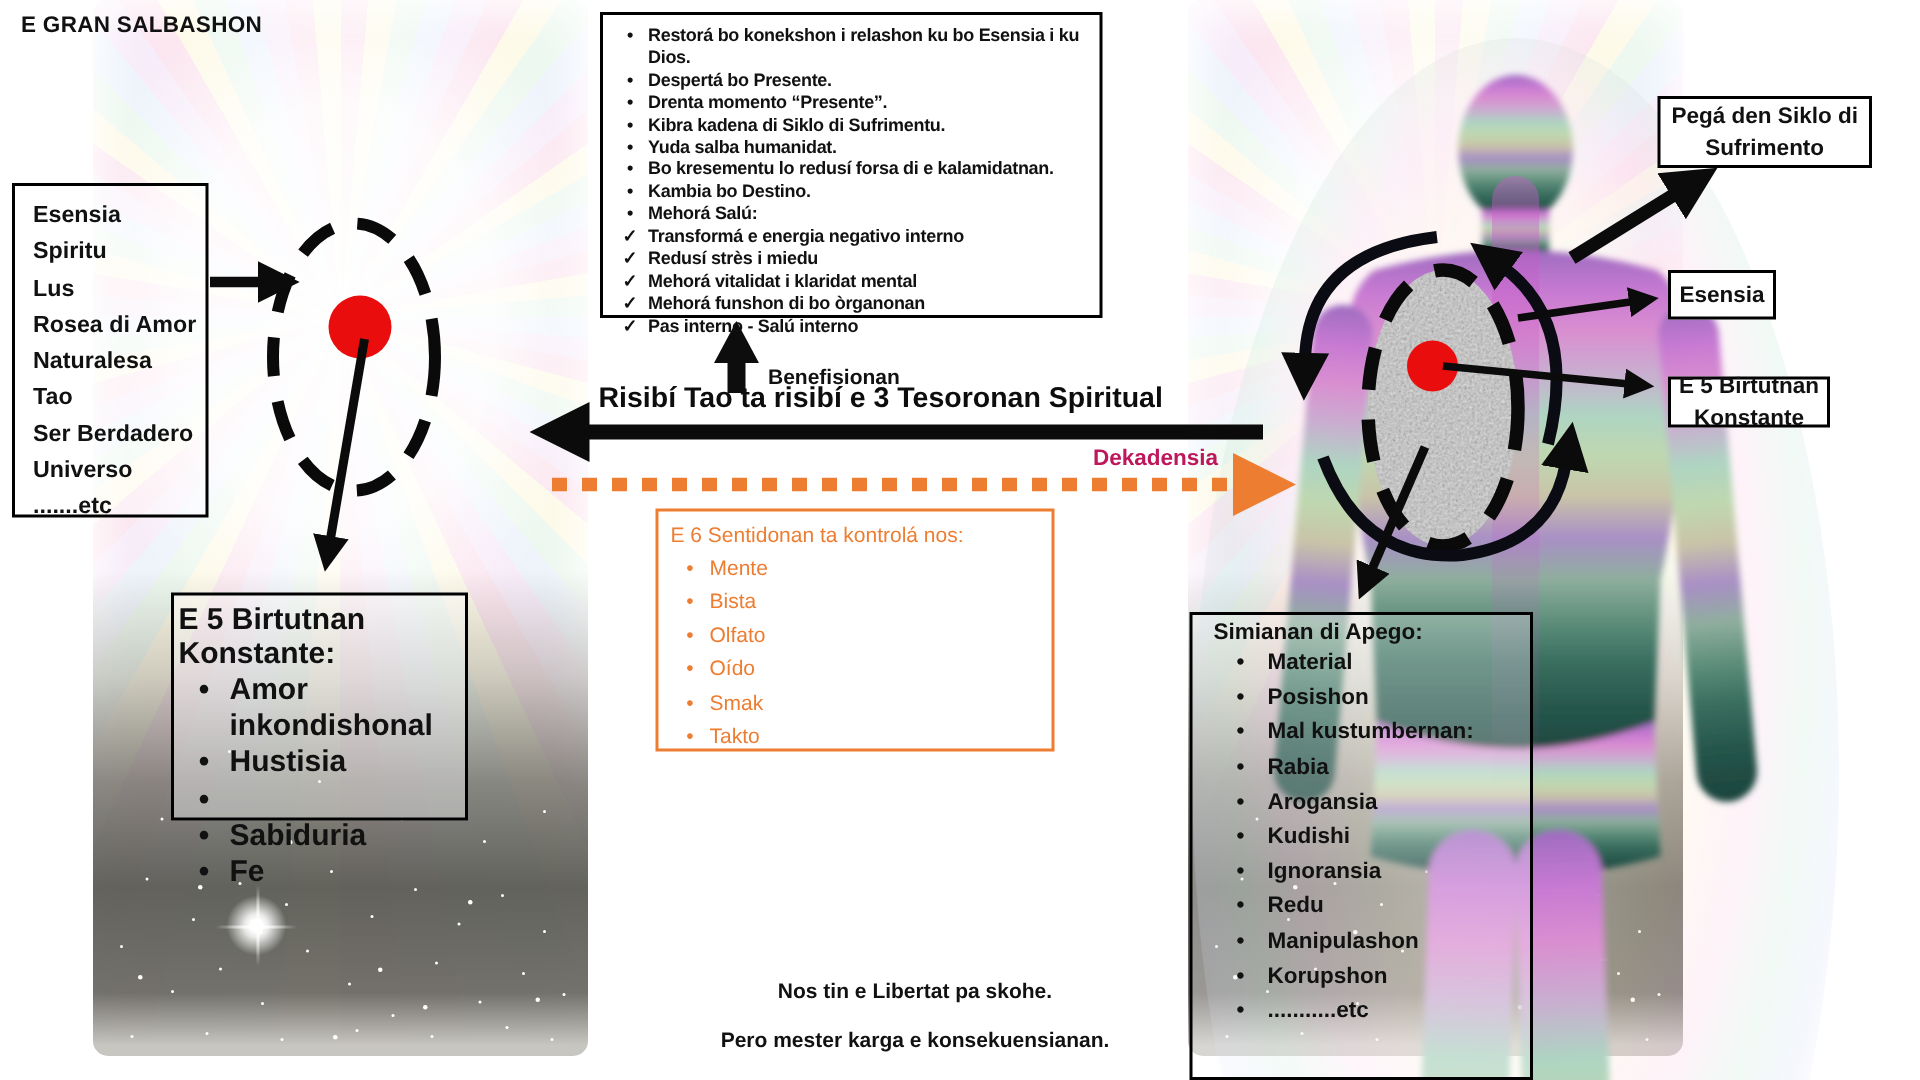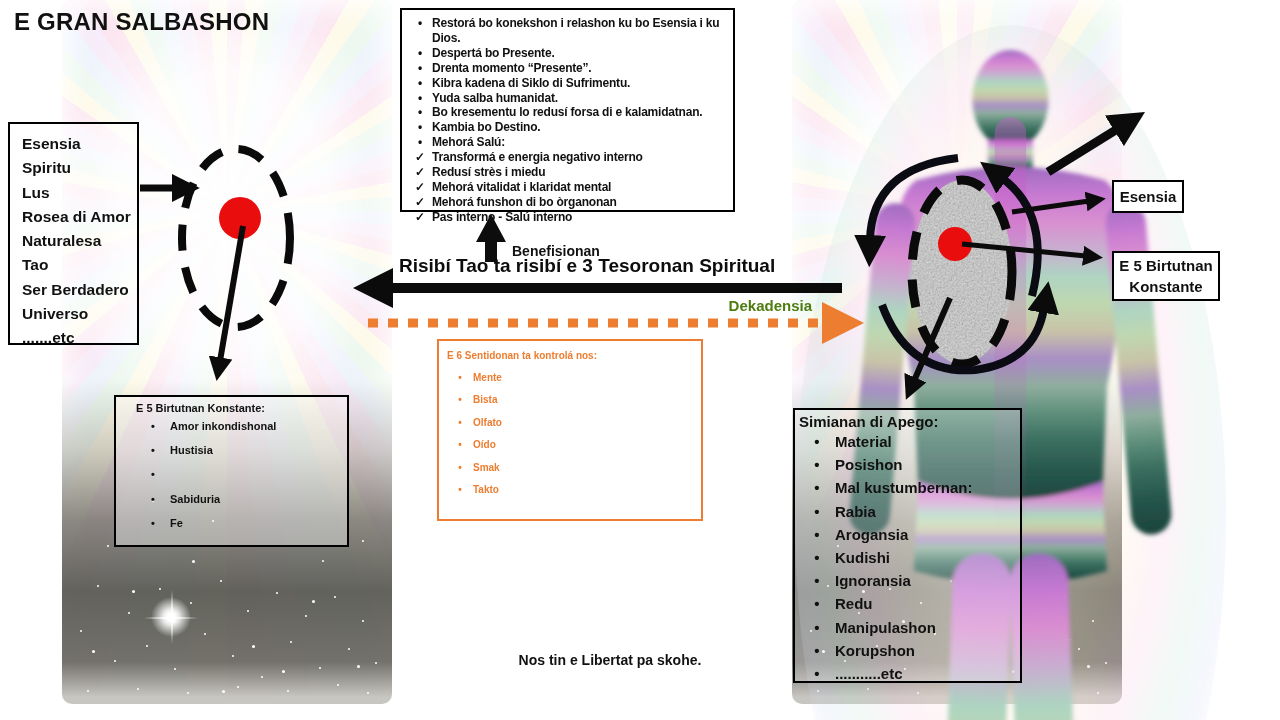--- a/index.html
+++ b/index.html
@@ -46,53 +46,53 @@
   
   #overlay{position:absolute;left:0;top:0;width:1280px;height:720px;pointer-events:none;}
 
   
   .box{position:absolute;border:2px solid #000;background:#fff;box-sizing:border-box;}
   .ghost{background:rgba(255,255,255,.38);}
   .row{display:flex;align-items:flex-start;}
   .mk{flex:0 0 24px;text-align:center;}
   .b{flex:0 0 26px;text-align:center;}
 
-  #title{position:absolute;left:14px;top:8px;font-size:24px;font-weight:800;letter-spacing:.2px;}
+  #title{position:absolute;left:14px;top:8px;font-size:15px;font-weight:800;letter-spacing:.2px;}
 
   #benefits-box{left:400px;top:8px;width:335px;height:204px;padding:6px 6px 2px 6px;
     font-size:12px;font-weight:700;line-height:14.9px;letter-spacing:-.2px;}
 
   #benefisionan{position:absolute;left:512px;top:215px;font-size:14px;font-weight:800;margin-top:28px;}
 
   #risibi{position:absolute;left:399px;top:255px;width:380px;
     font-family:Liberation Sans, sans-serif;font-weight:700;font-size:19px;color:#0d0d0d;}
 
   #dekadensia-label{position:absolute;left:700px;top:297px;width:112px;text-align:right;
     font-size:15px;font-weight:800;}
 
-  #senses-box{left:437px;top:339px;width:266px;height:182px;padding:5px 8px;
-    font-size:10px;font-weight:700;}
+  #senses-box{left:437px;top:339px;width:266px;height:162px;padding:5px 8px;
+    font-size:14px;font-weight:400;}
   #senses-box .row{line-height:22.4px;}
   #senses-title{line-height:20px;margin-bottom:1px;}
 
   #essence-box{left:8px;top:122px;width:131px;height:223px;padding:8px 0 0 12px;
     font-size:15.5px;font-weight:800;line-height:24.3px;}
 
-  #virtues-left-box{left:114px;top:395px;width:235px;height:152px;padding:5px 20px;
-    font-size:11px;font-weight:800;}
+  #virtues-left-box{left:114px;top:395px;width:198px;height:152px;padding:5px 3px;
+    font-size:20px;font-weight:800;}
   #virtues-left-box .row{line-height:24.2px;}
   #virtues-left-box .b{flex:0 0 34px;}
 
   .small-box{display:flex;flex-direction:column;align-items:center;justify-content:center;
     font-size:15px;font-weight:800;line-height:21px;text-align:center;}
   #cycle-box{left:1105px;top:64px;width:143px;height:48px;}
   #essence-right-box{left:1112px;top:180px;width:72px;height:33px;}
-  #virtues-right-box{left:1112px;top:251px;width:108px;height:50px;justify-content:center;}
-
-  #attachment-box{left:793px;top:408px;width:229px;height:275px;padding:3px 4px;
+  #virtues-right-box{left:1112px;top:251px;width:108px;height:34px;justify-content:center;}
+
+  #attachment-box{left:793px;top:408px;width:229px;height:312px;padding:3px 14px;
     font-size:15px;font-weight:800;background:rgba(255,255,255,.28);}
   #attachment-box .row{line-height:23.2px;}
   #attachment-box .b{flex:0 0 36px;}
 
   #footer{position:absolute;left:300px;top:644px;width:620px;text-align:center;
     font-size:14px;font-weight:800;line-height:33px;}
 </style>
 </head>
 <body>
 
@@ -263,21 +263,21 @@
       </div>
 
       <div class="row">
         <span class="mk">✓</span>
         <span>Pas interno -  Salú interno</span>
       </div>
     </div>
   <div id="benefisionan">Benefisionan</div>
 
   <div id="risibi">Risibí Tao ta risibí e 3 Tesoronan Spiritual</div>
-  <div id="dekadensia-label" style="color:#4d7c0f">Dekadensia</div>
+  <div id="dekadensia-label" style="color:#be185d">Dekadensia</div>
 
   <div class="box" id="senses-box" style="border-color:#ED7D31;color:#ED7D31">
     <div id="senses-title">E 6 Sentidonan ta kontrolá nos:</div>
 
       <div class="row">
         <span class="b">•</span>
         <span>Mente</span>
       </div>
 
       <div class="row">
@@ -348,20 +348,24 @@
         <span class="b">•</span>
         <span>Sabiduria</span>
       </div>
 
       <div class="row">
         <span class="b">•</span>
         <span>Fe</span>
       </div>
     </div>
 
+  <div class="box small-box" id="cycle-box">
+    <span>Pegá den Siklo di</span>
+    <span>Sufrimento</span>
+  </div>
   <div class="box small-box" id="essence-right-box">
     <span>Esensia</span>
   </div>
   <div class="box small-box" id="virtues-right-box">
     <span>E 5 Birtutnan</span>
     <span>Konstante</span>
   </div>
 
   <div class="box" id="attachment-box">
     <div>Simianan di Apego:</div>
@@ -417,15 +421,16 @@
       </div>
 
       <div class="row">
         <span class="b">•</span>
         <span>...........etc</span>
       </div>
     </div>
 
   <div id="footer">
     <div>Nos tin e Libertat pa skohe.</div>
+    <div>Pero mester karga e konsekuensianan.</div>
   </div>
 
 </div>
 
 </body></html>

